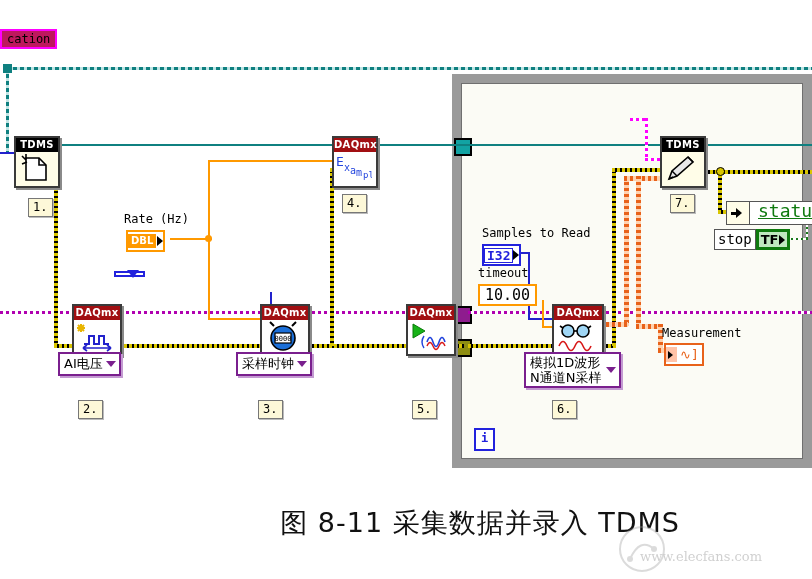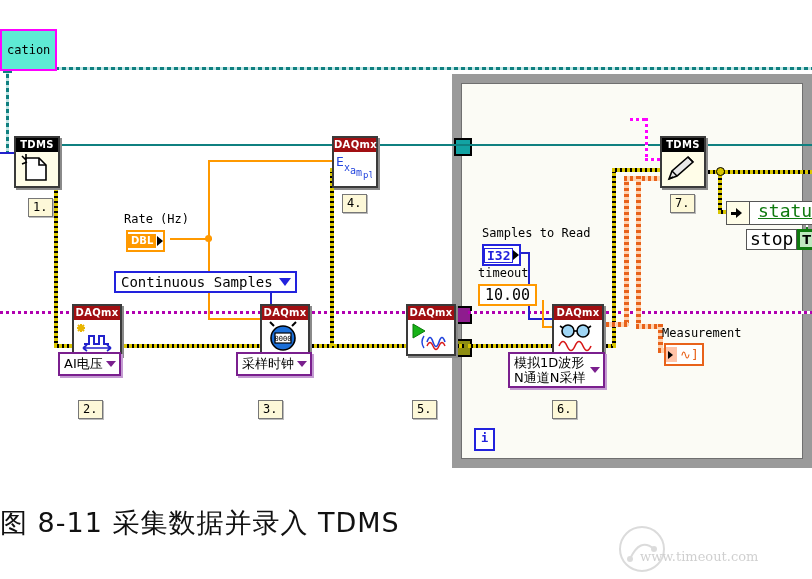--- a/index.html
+++ b/index.html
@@ -93,50 +93,50 @@
   .i32term{position:absolute;border:2px solid #2222dd;background:#fff;height:18px;
         display:flex;align-items:center;}
   .i32term .tag{background:#fff;color:#2222dd;font-size:13px;font-weight:bold;
         padding:0 2px;line-height:13px;border:1px solid #2222dd;}
   .i32term .nub{width:0;height:0;border-top:5px solid transparent;border-bottom:5px solid transparent;
         border-left:6px solid #000;}
 
   .numconst{position:absolute;border:2px solid #ff9900;background:#fff;
         font-size:15px;padding:0 5px;color:#000;}
 
-  .pinkbox{position:absolute;border:2px solid #ff00ff;background:#5eead4;
-        font-size:12px;padding:12px 5px;color:#000;white-space:nowrap;}
+  .pinkbox{position:absolute;border:2px solid #ff00ff;background:#be185d;
+        font-size:12px;padding:1px 5px;color:#000;white-space:nowrap;}
 
   .statusbox{position:absolute;border:1px solid #555;background:#fff;display:flex;align-items:stretch;}
   .statusbox .nubpane{width:22px;background:#fffde8;border-right:1px solid #555;position:relative;}
   .statusbox .nubpane:after{content:"";position:absolute;left:4px;top:50%;margin-top:-4px;
         width:10px;height:8px;background:
         linear-gradient(#000,#000) left 0 top 3px/7px 3px no-repeat;}
   .statusbox .nubarrow{position:absolute;left:9px;top:50%;margin-top:-5px;width:0;height:0;
         border-top:5px solid transparent;border-bottom:5px solid transparent;border-left:6px solid #000;}
   .statusbox .txt{font-size:18px;color:#0f7a0f;padding:0 8px;line-height:18px;
         text-decoration:underline;}
 
   .stopbox{position:absolute;display:flex;align-items:stretch;}
-  .stopbox .cap{border:1px solid #555;background:#fff;font-size:18px;padding:0 3px;line-height:18px;color:#000;margin-left:32px;}
+  .stopbox .cap{border:1px solid #555;background:#fff;font-size:14px;padding:0 3px;line-height:18px;color:#000;}
   .stopbox .tf{border:3px solid #0f7a0f;background:#bfe8bf;display:flex;align-items:center;
         padding:0 2px;position:relative;}
   .stopbox .tf b{font-size:13px;color:#000;font-family:"DejaVu Sans","Liberation Sans",sans-serif;}
   .stopbox .tf .nub{width:0;height:0;border-top:5px solid transparent;border-bottom:5px solid transparent;
         border-left:6px solid #000;margin-left:1px;}
 
   .dynterm{position:absolute;border:2px solid #e8621a;background:#fff;display:flex;align-items:center;
         height:19px;}
   .dynterm .sq{width:11px;height:15px;background:#ffc3a8;position:relative;}
   .dynterm .sq:after{content:"";position:absolute;left:2px;top:4px;width:0;height:0;
         border-top:4px solid transparent;border-bottom:4px solid transparent;border-left:5px solid #000;}
   .dynterm .wav{font-size:13px;color:#e8621a;padding:0 3px;line-height:15px;}
 
   
-  #caption{position:absolute;left:0;top:505px;width:680px;text-align:left;
+  #caption{position:absolute;left:0;top:505px;width:680px;text-align:right;
      font-family:"DejaVu Sans","Liberation Sans",sans-serif;font-size:27px;color:#111;
      letter-spacing:1px;}
   #watermark{position:absolute;left:600px;top:515px;width:212px;height:64px;
      opacity:.35;pointer-events:none;}
   #watermark .wmtext{position:absolute;left:40px;top:34px;font-size:13px;color:#777;
      font-family:"DejaVu Serif","Liberation Serif",serif;}
   #watermark .wmcn{position:absolute;left:46px;top:10px;font-size:19px;color:#888;
      font-family:"DejaVu Serif","Liberation Serif",serif;}
 </style>
 </head>
@@ -287,21 +287,21 @@
     <div class="body">
       <svg width="44" height="34" viewBox="0 0 44 34">
         <circle cx="14" cy="11" r="6" fill="#9fd6f5" stroke="#000" stroke-width="1.6"></circle>
         <circle cx="29" cy="11" r="6" fill="#9fd6f5" stroke="#000" stroke-width="1.6"></circle>
         <path d="M20 11 h3" stroke="#000" stroke-width="1.6"></path>
         <path d="M6 6 l3 2 M37 6 l-3 2" stroke="#000" stroke-width="1.6"></path>
         <path d="M5 26 q4 -9 8 0 q4 9 8 0 q4 -9 8 0 q4 9 8 0" stroke="#d81a1a" stroke-width="1.6" fill="none"></path>
       </svg>
     </div>
   </div>
-  <div class="ring two-line" style="left:508px;top:352px;">
+  <div class="ring two-line" style="left:524px;top:352px;">
     <span>模拟1D波形</span><br>
     <span>N通道N采样</span>
     <i class="arw"></i>
   </div>
   <div class="note" style="left:552px;top:400px;">6.</div>
 
   <div class="node" style="left:660px;top:136px;width:42px;">
     <div class="hdr hdr-tdms">TDMS</div>
     <div class="body">
       <svg width="38" height="34" viewBox="0 0 38 34">
@@ -317,21 +317,20 @@
   <div class="pinkbox" style="left:0px;top:29px;">cation</div>
 
 
   <div class="lbl" style="left:124px;top:212px;">Rate (Hz)</div>
   <div class="dblterm" style="left:126px;top:230px;">
     <span class="tag">DBL</span>
     <span class="nub"></span>
   </div>
 
   <div class="enumbox" style="left:114px;top:271px;">
-    <span>Continuous Samples</span>
     <i class="arw"></i>
   </div>
 
   <div class="lbl" style="left:482px;top:226px;">Samples to Read</div>
   <div class="i32term" style="left:482px;top:244px;">
     <span class="tag">I32</span>
     <span class="nub"></span>
   </div>
 
   <div class="lbl" style="left:478px;top:266px;">timeout</div>
@@ -362,14 +361,14 @@
 
 <div id="caption">图 8-11  采集数据并录入 TDMS</div>
 
 <div id="watermark">
   <svg width="212" height="64" viewBox="0 0 212 64">
     <circle cx="42" cy="34" r="22" fill="none" stroke="#999" stroke-width="2"></circle>
     <path d="M30 44 q10 -22 24 -10" fill="none" stroke="#999" stroke-width="2"></path>
     <circle cx="30" cy="44" r="3" fill="#999"></circle>
     <circle cx="54" cy="34" r="3" fill="#999"></circle>
   </svg>
-  <div class="wmtext">www.timeout.com</div>
+  <div class="wmtext">www.elecfans.com</div>
 </div>
 
 </body></html>

